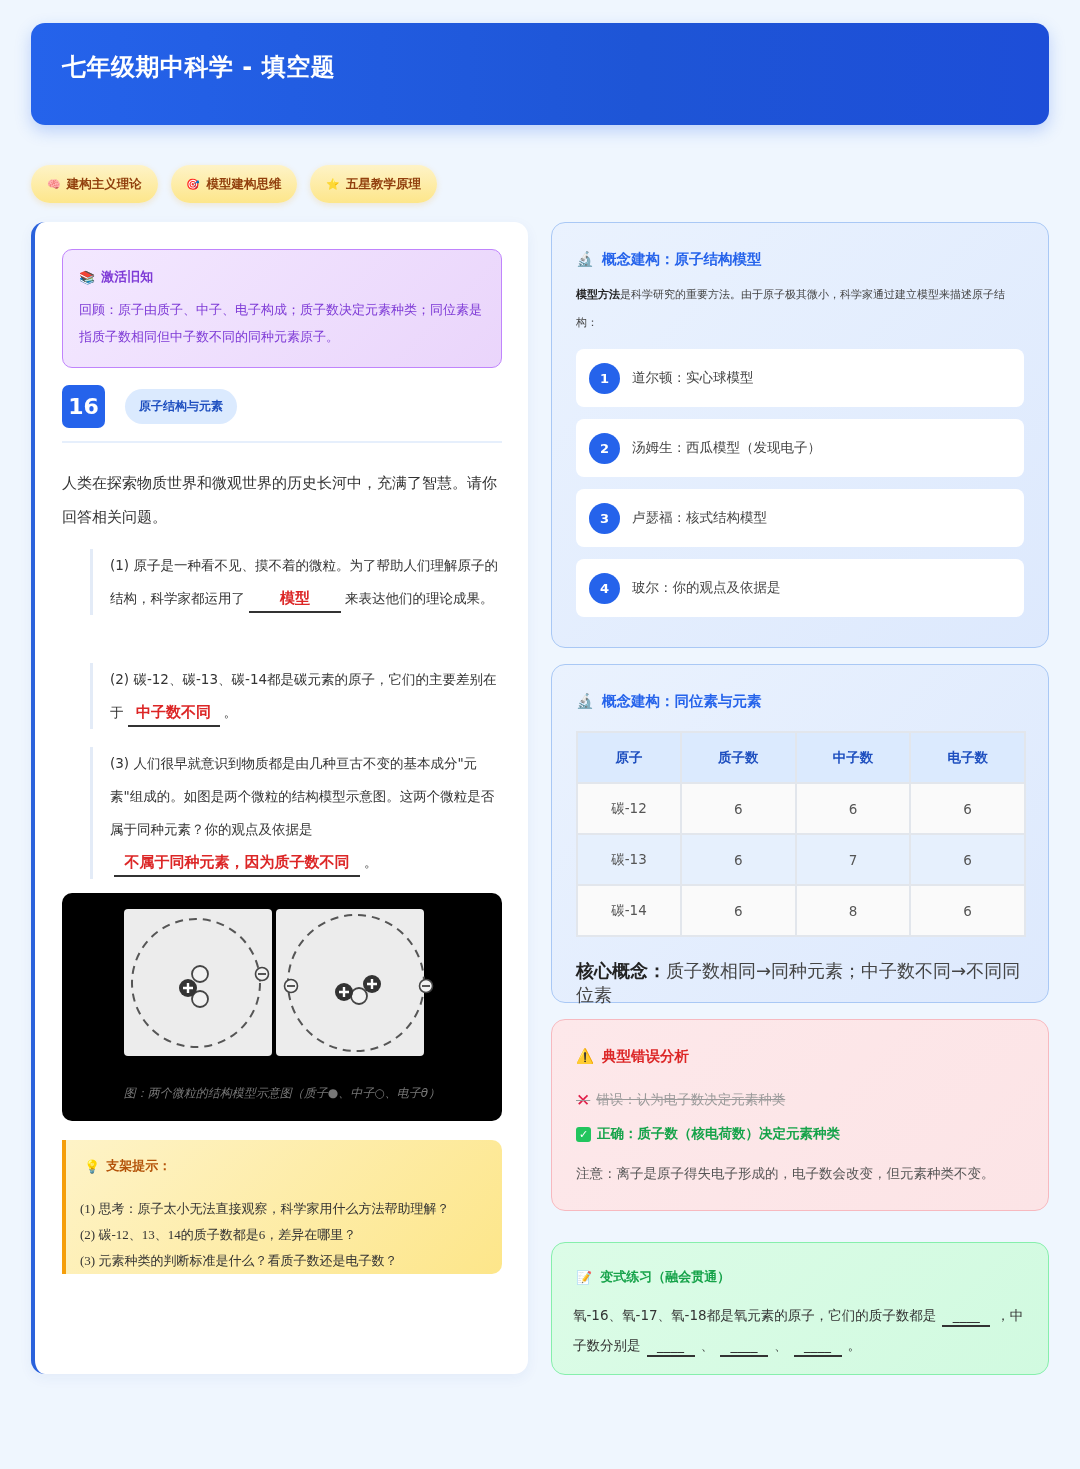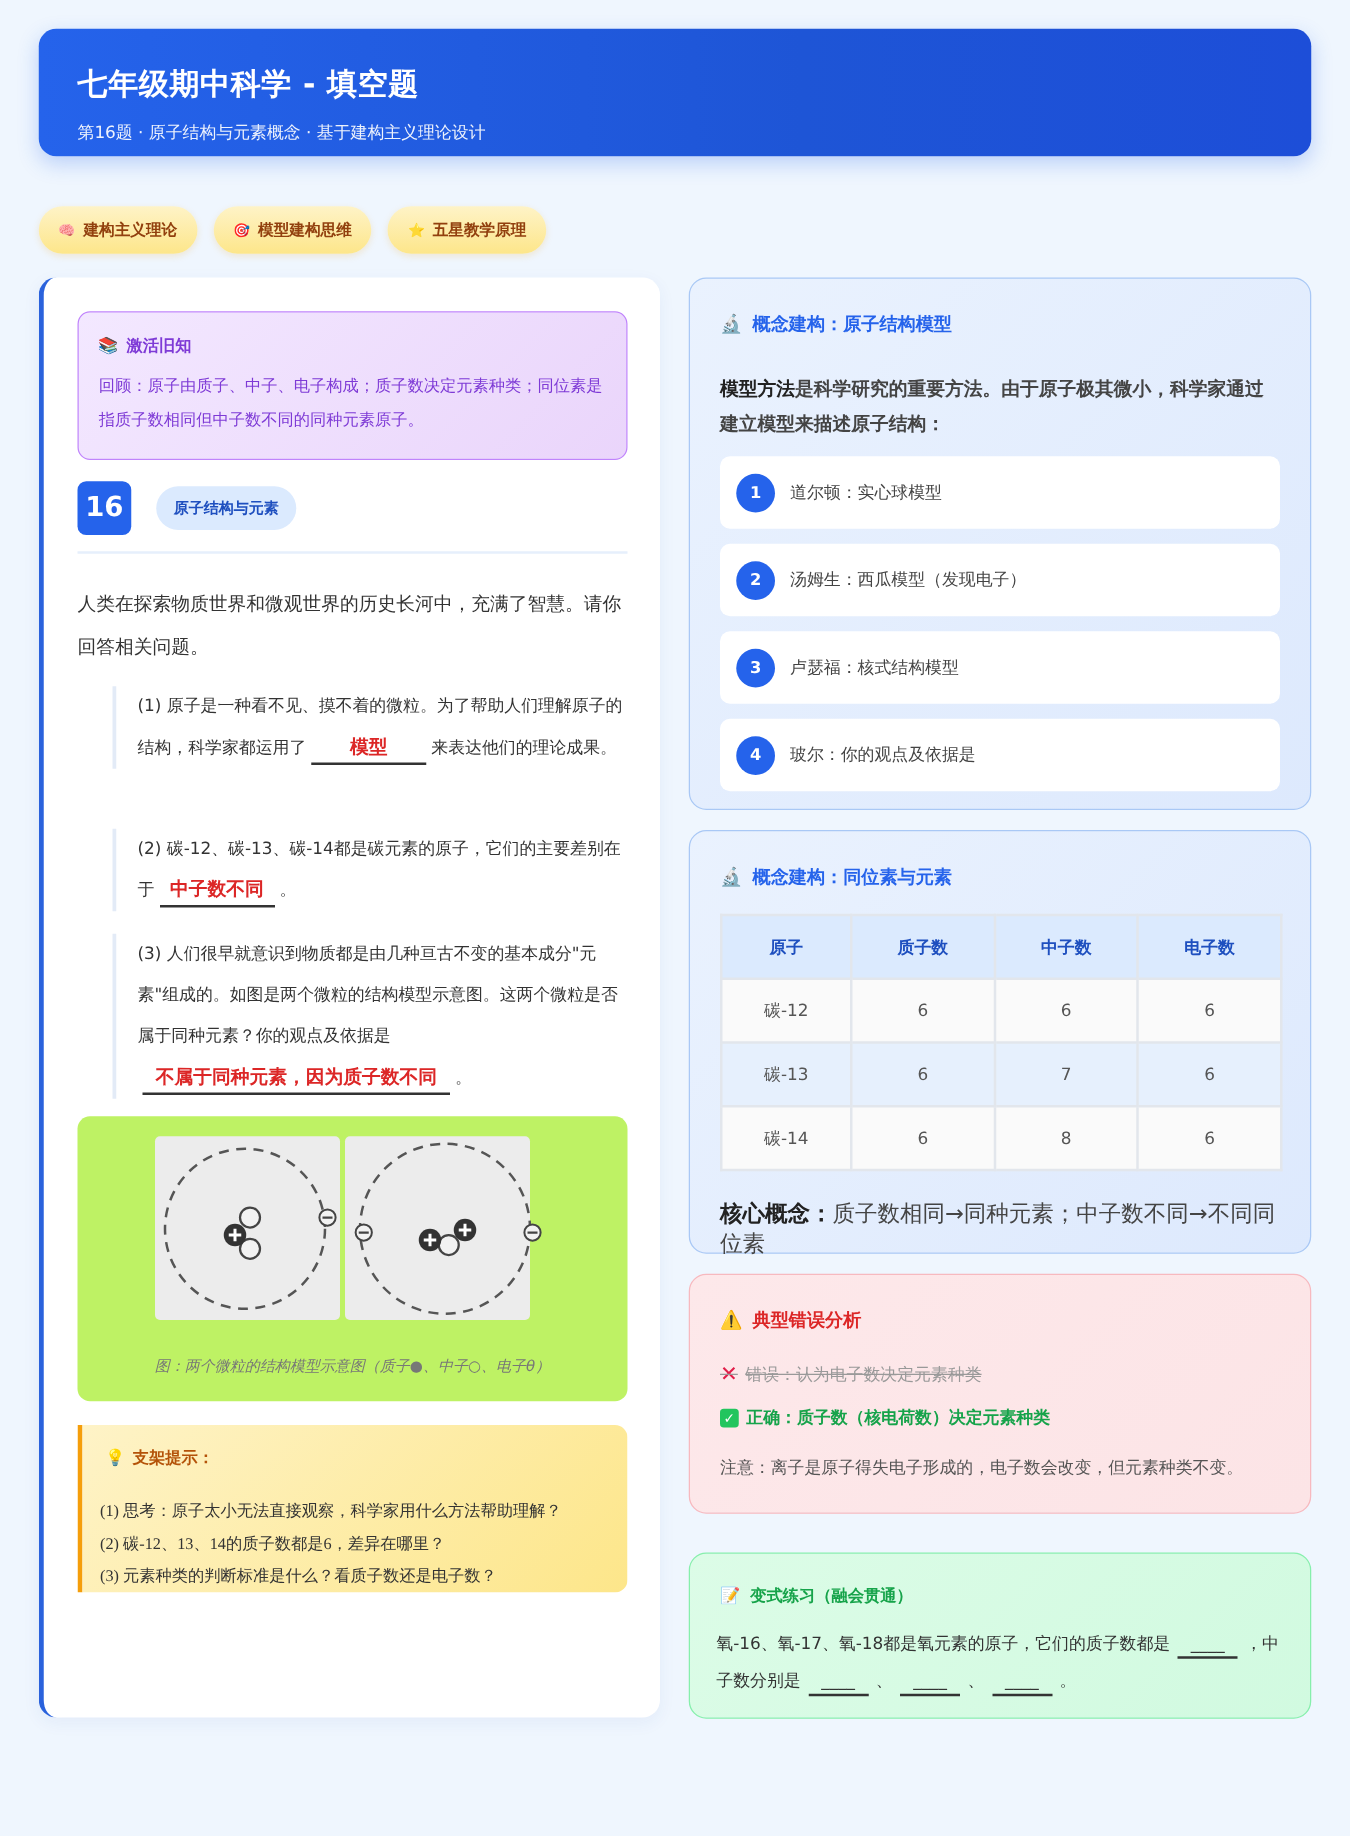--- a/index.html
+++ b/index.html
@@ -68,21 +68,21 @@
       font-size: 13.5px; line-height: 33px; color: #333;
     }
     .blank {
       display: inline-block; border-bottom: 2px solid #333;
       color: #dc2626; font-weight: bold; font-size: 15px; text-align: center;
       line-height: 26px; margin: 0 4px; vertical-align: baseline;
     }
 
     .figure {
       position: absolute; left: 27px; top: 671px; width: 440px; height: 228px;
-      background: #bef264; border-radius: 10px;
+      background: #000000; border-radius: 10px;
     }
     .figure .imgs { position: absolute; left: 62px; top: 16px; display: flex; gap: 4px; }
     .figure .img { width: 148px; height: 147px; background: #ececec; border-radius: 4px; }
     .figure .caption {
       position: absolute; left: 0; right: 0; top: 192px; text-align: center;
       font-size: 12px; font-style: italic; color: #777;
     }
 
     .hint {
       position: absolute; left: 27px; top: 918px; width: 440px; height: 134px;
@@ -96,21 +96,21 @@
 
     .rcard {
       position: absolute; left: 551px; width: 498px; border-radius: 14px;
       padding: 27px 24px;
     }
     .rcard.blue {
       background: linear-gradient(135deg, #eaf2fe 0%, #dde9fd 100%);
       border: 1.5px solid #a9c8f5;
     }
     .rcard .head { display: flex; align-items: center; gap: 8px; font-size: 14.5px; font-weight: bold; color: #2563eb; }
-    .rcard .desc { font-size: 15px; color: #444; line-height: 28px; margin-top: 28px; font-weight: bold; }
+    .rcard .desc { font-size: 11px; color: #444; line-height: 28px; margin-top: 12px; }
     .rcard .desc b { color: #222; }
 
     .model-item {
       height: 58px; background: #fff; border-radius: 8px; margin-top: 12px;
       display: flex; align-items: center; padding: 0 13px; gap: 12px;
       font-size: 13.5px; color: #444;
     }
     .model-item .num {
       width: 31px; height: 31px; border-radius: 50%; background: #2563eb; color: #fff;
       font-size: 13px; font-weight: bold; display: flex; align-items: center; justify-content: center;
@@ -147,21 +147,20 @@
     .pblank {
       display: inline-block; width: 48px; border-bottom: 2px solid #333; margin: 0 6px;
       text-align: center; color: #333; line-height: 20px;
     }
   </style>
 </head>
 <body>
 
 <div class="header">
   <div class="title">七年级期中科学 - 填空题</div>
-  <div class="subtitle">第16题 · 原子结构与元素概念 · 基于建构主义理论设计</div>
 </div>
 
 <div class="tags">
   <div class="tag">
     <span class="ic">🧠</span>
     <span>建构主义理论</span>
   </div>
   <div class="tag">
     <span class="ic">🎯</span>
     <span>模型建构思维</span>

